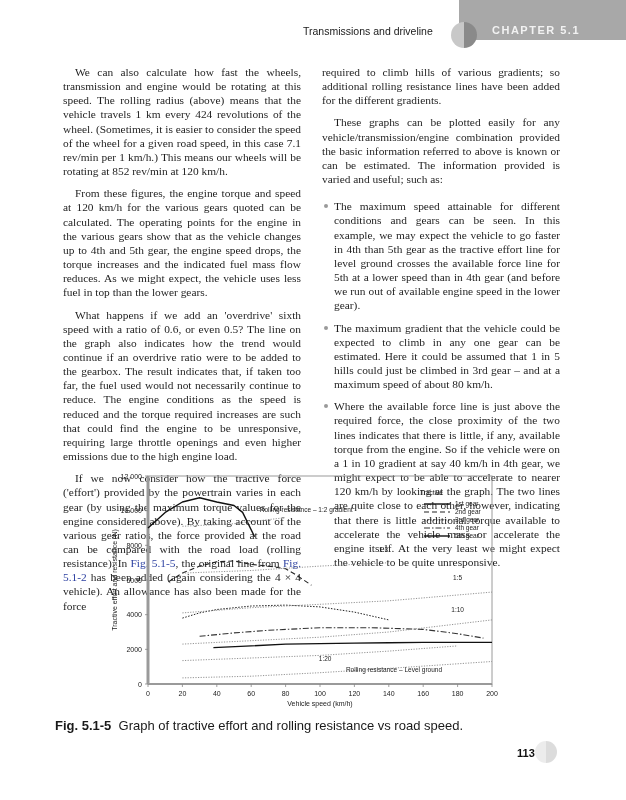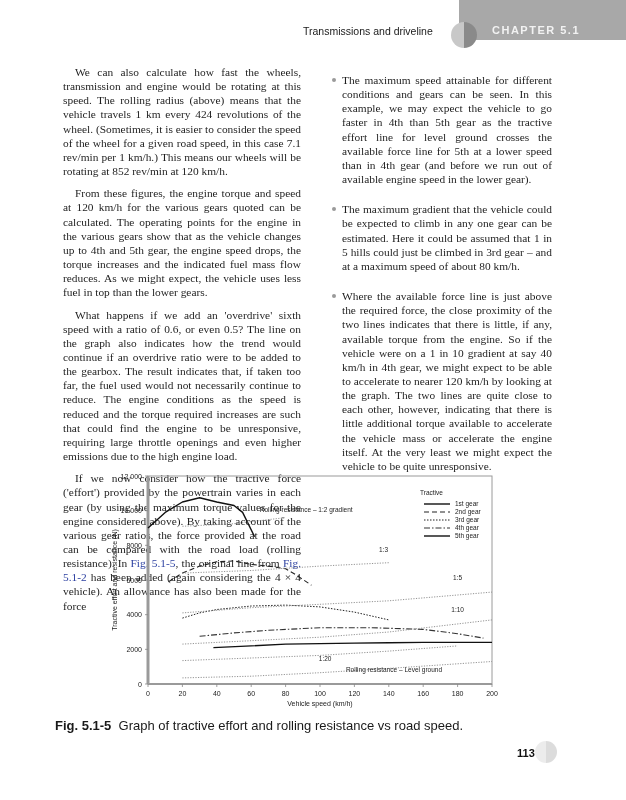--- a/index.html
+++ b/index.html
@@ -7,21 +7,21 @@
   .header-band { position: absolute; left: 459px; top: 0; width: 167px; height: 40px; background: #a8a8a8; }
   .header-text { position: absolute; left: 303px; top: 25px; font-family: "Liberation Sans", sans-serif; font-size: 10.5px; color: #1a1a1a; }
   .header-circle { position: absolute; left: 451px; top: 22px; width: 26px; height: 26px; border-radius: 50%; background: linear-gradient(90deg, #c8c8c8 0 50%, #8a8a8a 50% 100%); }
   .header-chapter { position: absolute; left: 492px; top: 24px; font-family: "Liberation Sans", sans-serif; font-size: 11px; font-weight: bold; letter-spacing: 1.5px; color: #f2f2f2; }
   .col { position: absolute; top: 57px; width: 254px; font-size: 11.4px; line-height: 14.15px; text-align: justify; }
   .col-left { left: 55px; }
   .col-right { left: 314px; }
   .col p { margin: 8px; text-indent: 12px; }
   .col p.noindent { text-indent: 0; }
   .col ul { list-style: none; margin: 13px 0 0 0; padding: 0; }
-  .col li { position: relative; padding-left: 12px; margin: 16px; }
+  .col li { position: relative; padding-left: 12px; margin: 8px; }
   .col li::before { content: ""; position: absolute; left: 2px; top: 5px; width: 4px; height: 4px; border-radius: 50%; background: #9a9a9a; }
   .link { color: #2b3fa0; }
   .chart { position: absolute; left: 0; top: 460px; width: 626px; height: 260px; }
   .caption { position: absolute; left: 55px; top: 718px; font-family: "Liberation Sans", sans-serif; font-size: 13px; color: #1a1a1a; }
   .caption b { font-weight: bold; }
   .page-num { position: absolute; left: 517px; top: 747px; font-family: "Liberation Sans", sans-serif; font-size: 11px; font-weight: bold; color: #111; }
   .page-circle { position: absolute; left: 535px; top: 741px; width: 22px; height: 22px; border-radius: 50%; background: linear-gradient(90deg, #ececec 0 50%, #dcdcdc 50% 100%); }
   svg text { font-family: "Liberation Sans", sans-serif; }
 </style>
 </head>
@@ -33,20 +33,22 @@
 <div class="header-chapter">CHAPTER 5.1</div>
 
 <div class="col col-left">
   <p>We can also calculate how fast the wheels, transmission and engine would be rotating at this speed. The rolling radius (above) means that the vehicle travels 1 km every 424 revolutions of the wheel. (Sometimes, it is easier to consider the speed of the wheel for a given road speed, in this case 7.1 rev/min per 1 km/h.) This means our wheels will be rotating at 852 rev/min at 120 km/h.</p>
   <p>From these figures, the engine torque and speed at 120 km/h for the various gears quoted can be calculated. The operating points for the engine in the various gears show that as the vehicle changes up to 4th and 5th gear, the engine speed drops, the torque increases and the indicated fuel mass flow reduces. As we might expect, the vehicle uses less fuel in top than the lower gears.</p>
   <p>What happens if we add an 'overdrive' sixth speed with a ratio of 0.6, or even 0.5? The line on the graph also indicates how the trend would continue if an overdrive ratio were to be added to the gearbox. The result indicates that, if taken too far, the fuel used would not necessarily continue to reduce. The engine conditions as the speed is reduced and the torque required increases are such that could find the engine to be unresponsive, requiring large throttle openings and even higher emissions due to the high engine load.</p>
   <p><span>If we now consider how the tractive force ('effort') provided by the powertrain varies in each gear (by using the maximum torque values for the engine considered above). By taking account of the various gear ratios, the force provided at the road can be compared with the road load (rolling resistance). In </span><span class="link">Fig. 5.1-5</span><span>, the original line from </span><span class="link">Fig. 5.1-2</span><span> has been added (again considering the 4 × 4 vehicle). An allowance has also been made for the force</span></p>
 </div>
 
 <div class="col col-right">
+  <p class="noindent">required to climb hills of various gradients; so additional rolling resistance lines have been added for the different gradients.</p>
+  <p>These graphs can be plotted easily for any vehicle/transmission/engine combination provided the basic information referred to above is known or can be estimated. The information provided is varied and useful; such as:</p>
   <ul>
     <li>The maximum speed attainable for different conditions and gears can be seen. In this example, we may expect the vehicle to go faster in 4th than 5th gear as the tractive effort line for level ground crosses the available force line for 5th at a lower speed than in 4th gear (and before we run out of available engine speed in the lower gear).</li>
     <li>The maximum gradient that the vehicle could be expected to climb in any one gear can be estimated. Here it could be assumed that 1 in 5 hills could just be climbed in 3rd gear – and at a maximum speed of about 80 km/h.</li>
     <li>Where the available force line is just above the required force, the close proximity of the two lines indicates that there is little, if any, available torque from the engine. So if the vehicle were on a 1 in 10 gradient at say 40 km/h in 4th gear, we might expect to be able to accelerate to nearer 120 km/h by looking at the graph. The two lines are quite close to each other, however, indicating that there is little additional torque available to accelerate the vehicle mass or accelerate the engine itself. At the very least we might expect the vehicle to be quite unresponsive.</li>
   </ul>
 </div>
 
 <svg class="chart" viewBox="0 460 626 260" width="626" height="260">
 
   <rect x="148" y="476" width="344" height="208" fill="none" stroke="#9a9a9a" stroke-width="1"></rect>

